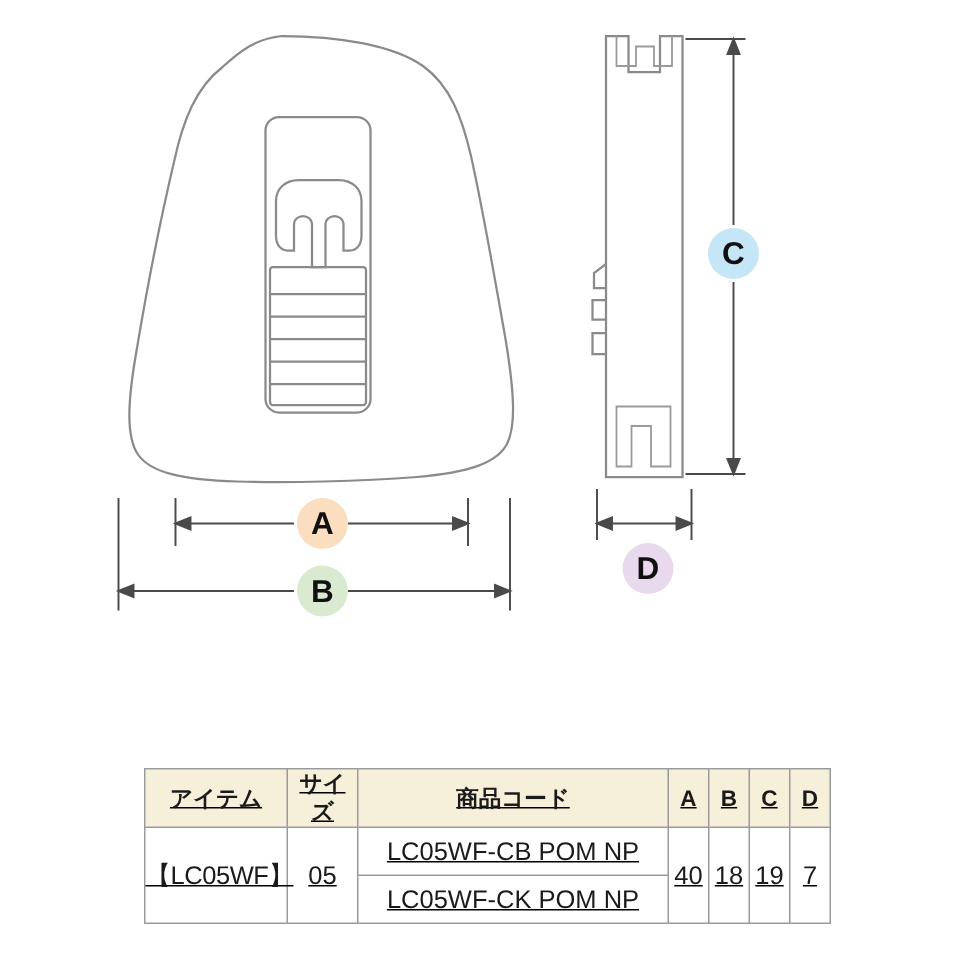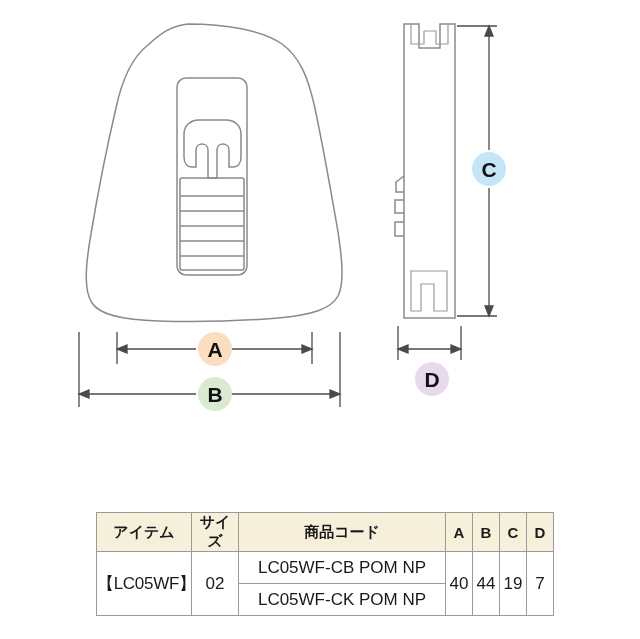--- a/index.html
+++ b/index.html
@@ -46,20 +46,21 @@
   #spec-table-wrap {
     position: absolute;
     left: 96px;
     top: 512px;
     width: 452px;
   }
   table.spec {
     border-collapse: collapse;
     width: 100%;
     table-layout: fixed;
+    text-decoration: underline;
   }
   table.spec td, table.spec th {
     border: 1px solid #9a9a9a;
     text-align: center;
     vertical-align: middle;
     font-family: "Liberation Sans", "DejaVu Sans", sans-serif;
     color: #1a1a1a;
     padding: 0;
   }
   table.spec thead th {
@@ -208,24 +209,24 @@
         <th class="col-code">商品コード</th>
         <th class="col-dim hdr-a">A</th>
         <th class="col-dim hdr-b">B</th>
         <th class="col-dim hdr-c">C</th>
         <th class="col-dim hdr-d">D</th>
       </tr>
     </thead>
     <tbody>
       <tr>
         <td class="item-cell" rowspan="2">【LC05WF】</td>
-        <td rowspan="2">02</td>
+        <td rowspan="2">05</td>
         <td class="code-cell">LC05WF-CB POM NP</td>
         <td class="num-cell" rowspan="2">40</td>
-        <td class="num-cell" rowspan="2">44</td>
+        <td class="num-cell" rowspan="2">18</td>
         <td class="num-cell" rowspan="2">19</td>
         <td class="num-cell" rowspan="2">7</td>
       </tr>
       <tr>
         <td class="code-cell">LC05WF-CK POM NP</td>
       </tr>
     </tbody>
   </table>
 </div>
 

